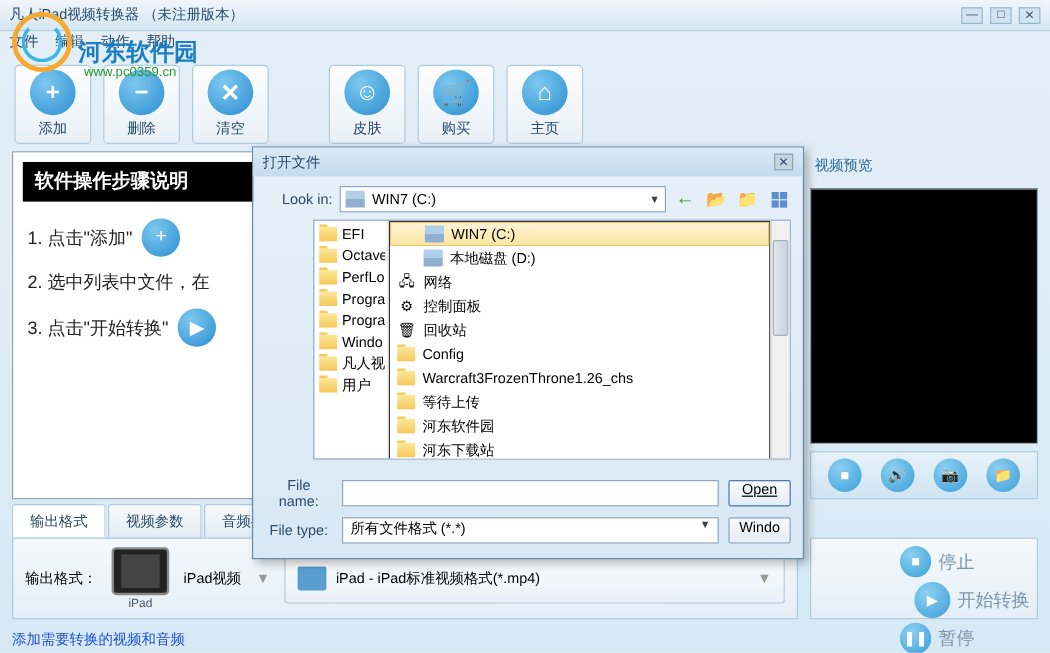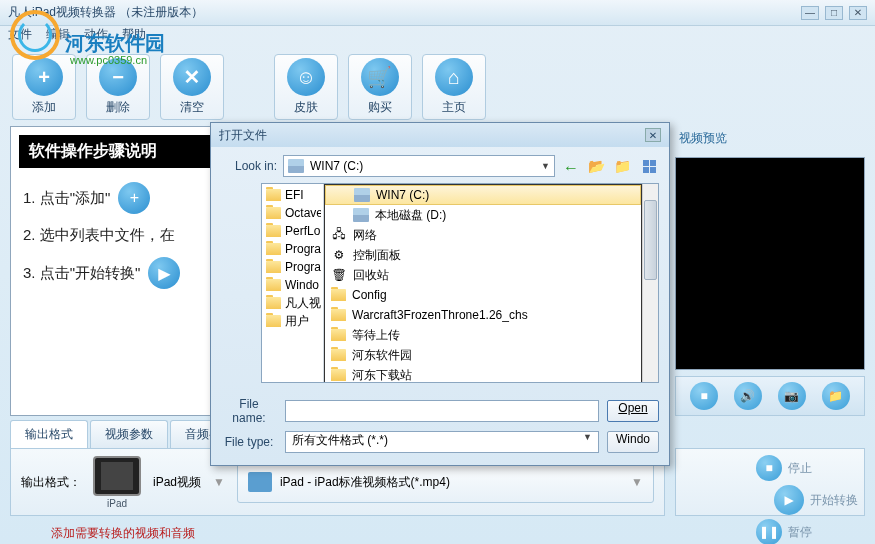--- a/index.html
+++ b/index.html
@@ -43,23 +43,23 @@
     .bottom-area { display: flex; padding: 0 10px 8px; gap: 10px; }
     .format-panel { flex: 1; background: linear-gradient(to bottom, #f4f9fc, #e4eff7); border: 1px solid #b0cce0; padding: 10px; display: flex; align-items: center; gap: 12px; height: 68px; }
     .ipad-icon { width: 48px; height: 40px; background: #222; border-radius: 4px; border: 2px solid #888; position: relative; }
     .ipad-icon::after { content: ''; position: absolute; inset: 4px 6px; background: #444; }
     .format-dropdown { flex: 1; height: 42px; background: linear-gradient(to bottom, #fcfdfe, #e8f1f8); border: 1px solid #b0cce0; border-radius: 3px; display: flex; align-items: center; padding: 0 10px; gap: 8px; }
     .folder-icon-sm { width: 24px; height: 20px; background: #5a9ed0; border-radius: 2px; }
     
     .action-panel { width: 190px; background: linear-gradient(to bottom, #f4f9fc, #e4eff7); border: 1px solid #b0cce0; padding: 6px; display: flex; flex-direction: column; gap: 4px; height: 68px; }
     .action-row { display: flex; align-items: center; justify-content: flex-end; gap: 6px; }
     .action-btn { width: 26px; height: 26px; border-radius: 50%; background: radial-gradient(circle at 35% 30%, #8dd0f2, #3a9ed8); display: flex; align-items: center; justify-content: center; color: #fff; font-size: 12px; }
-    .action-label { color: #7a95ac; font-size: 12px; }
-    
-    .status-bar { position: absolute; bottom: 0; left: 0; right: 0; height: 22px; padding: 0 10px; display: flex; align-items: center; color: #b91c1c; margin-left: 41px; }
+    .action-label { color: #7a95ac; font-size: 15px; }
+    
+    .status-bar { position: absolute; bottom: 0; left: 0; right: 0; height: 22px; padding: 0 10px; display: flex; align-items: center; color: #1d4ed8; }
     
     
     .dialog { position: absolute; top: 122px; left: 210px; width: 460px; background: linear-gradient(to bottom, #e6f0f8, #d8e8f4); border: 1px solid #6a8aaa; box-shadow: 3px 3px 8px rgba(0,0,0,0.3); z-index: 100; }
     .dialog-title { height: 24px; background: linear-gradient(to bottom, #dae9f5, #c4dcef); display: flex; align-items: center; padding: 0 8px; color: #2a4a6a; font-size: 12px; }
     .dialog-title-text { flex: 1; }
     .dialog-close { width: 16px; height: 14px; background: #c0d4e4; border: 1px solid #8aa; display: flex; align-items: center; justify-content: center; font-size: 10px; }
     .dialog-body { padding: 8px 10px; }
     .lookin-row { display: flex; align-items: center; gap: 6px; margin-bottom: 6px; }
     .lookin-label { width: 56px; text-align: right; color: #2a4a6a; }
     .lookin-dropdown { flex: 1; height: 22px; background: #fff; border: 1px solid #8ba6c0; display: flex; align-items: center; padding: 0 4px; gap: 6px; position: relative; }

